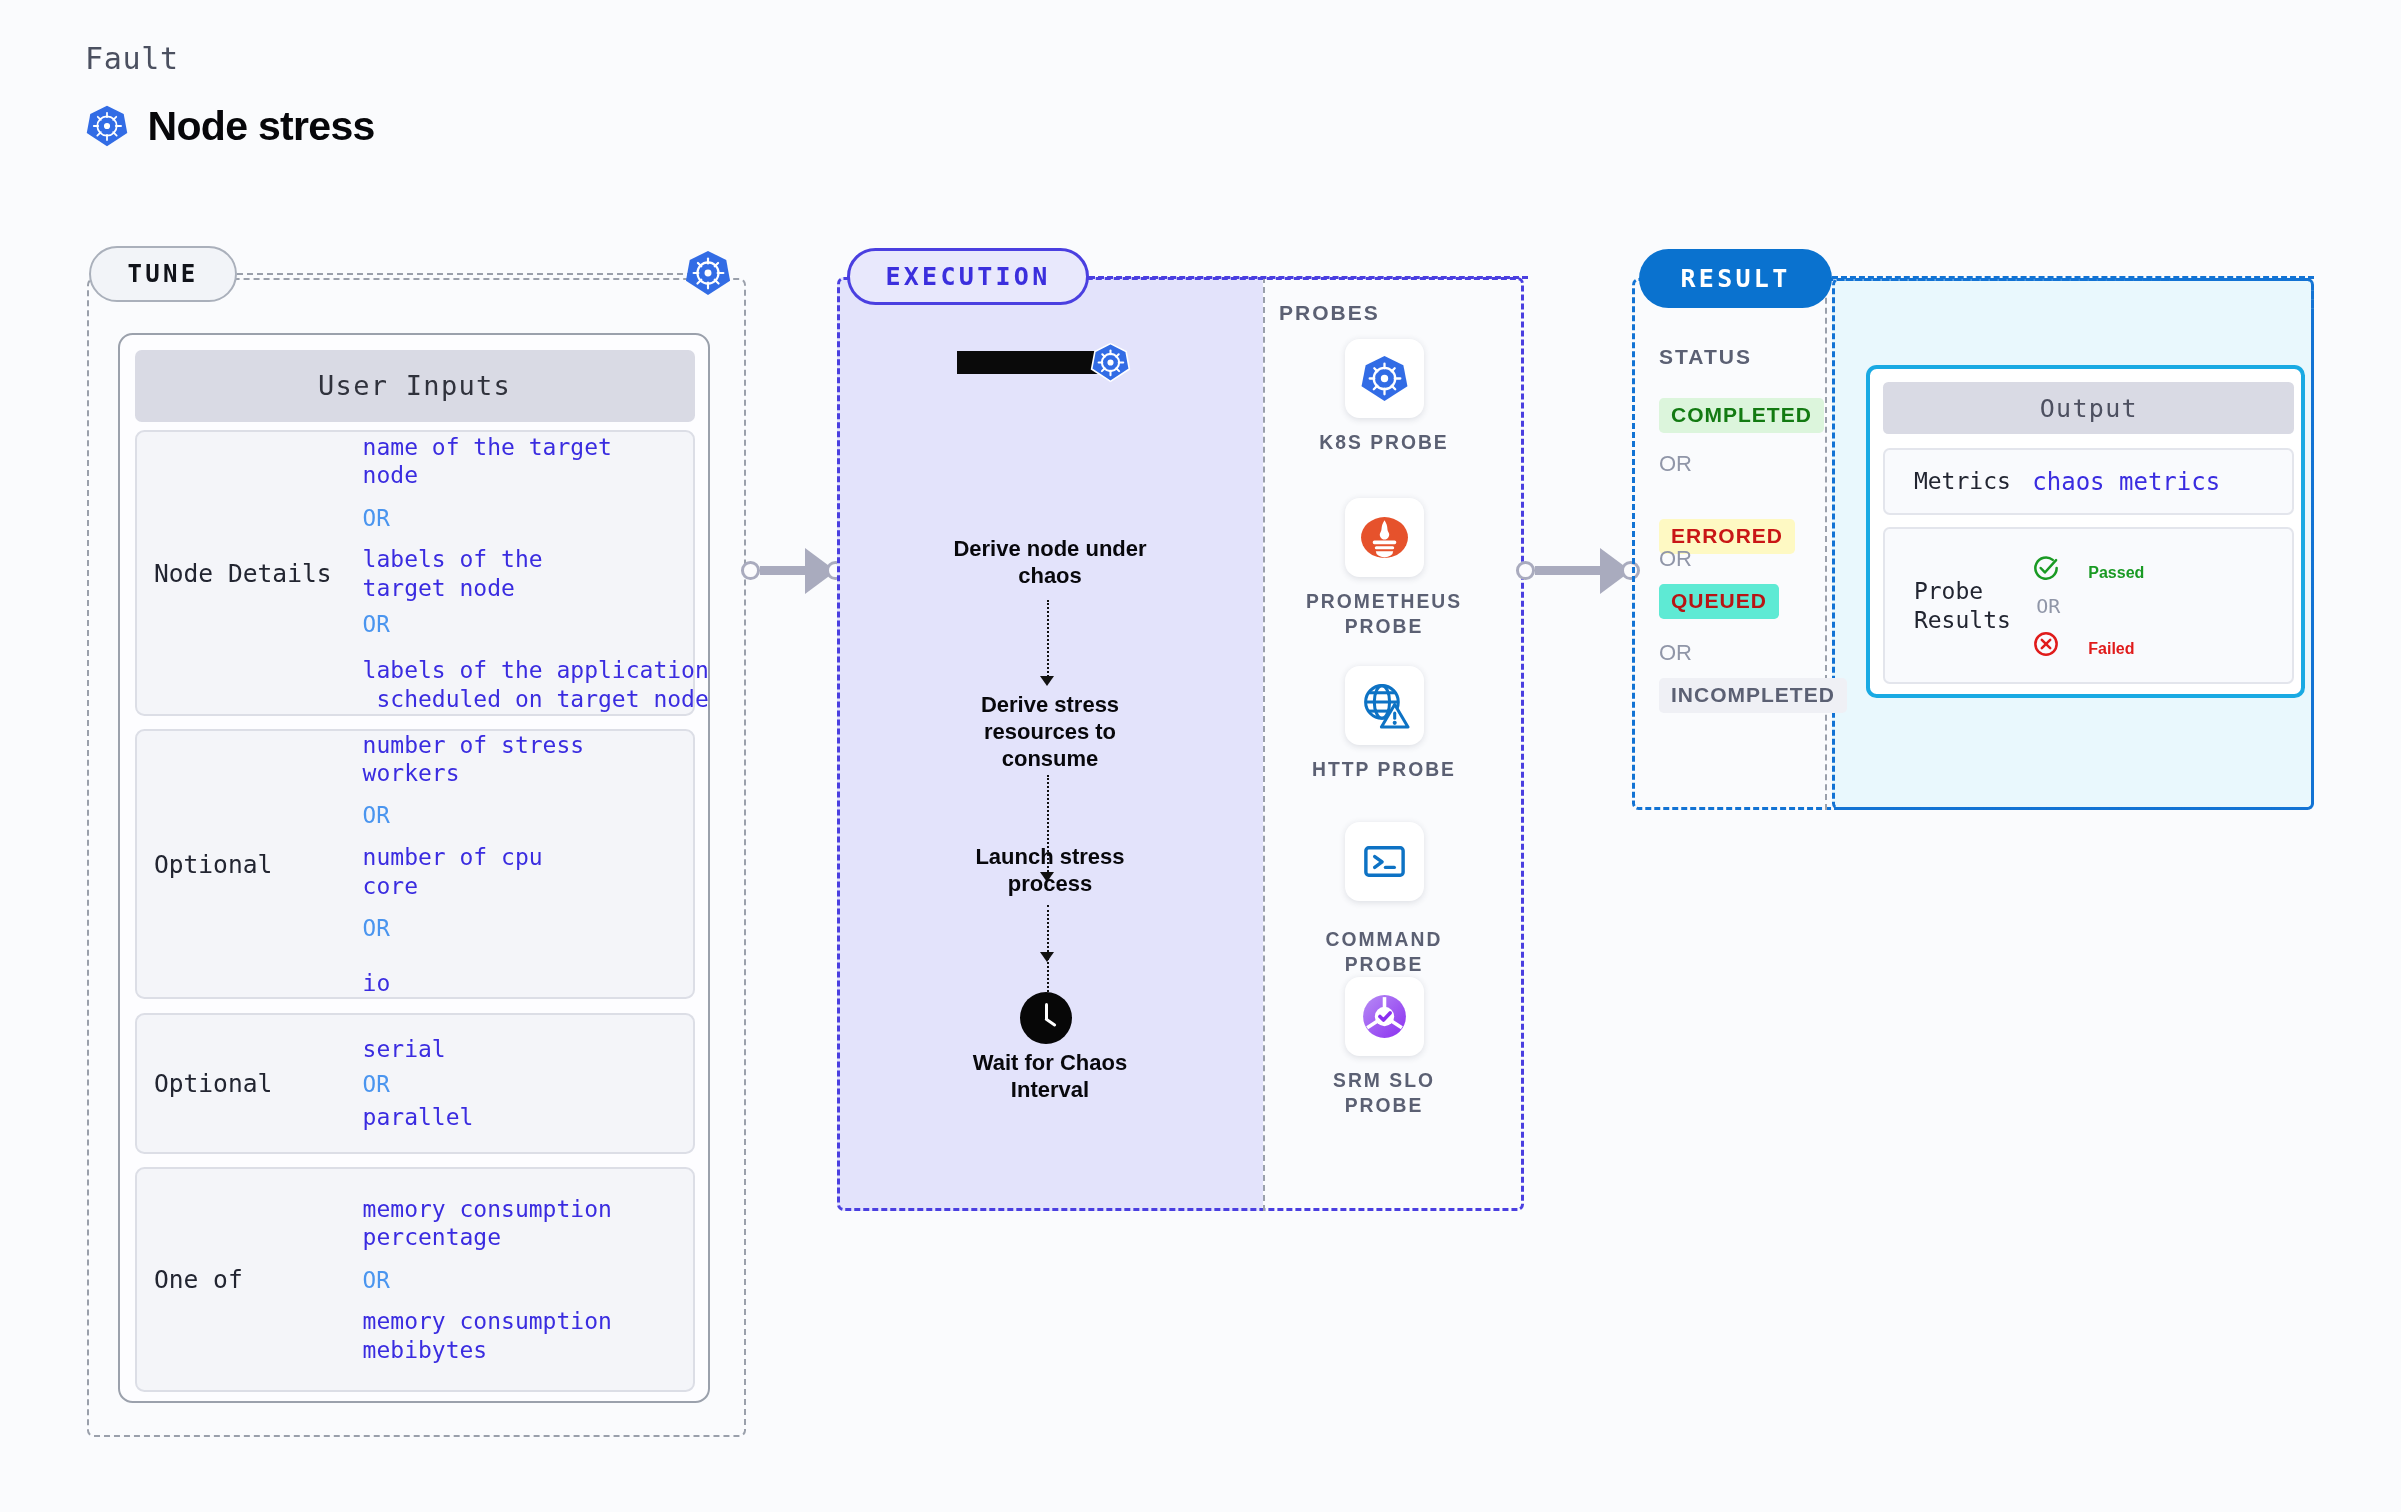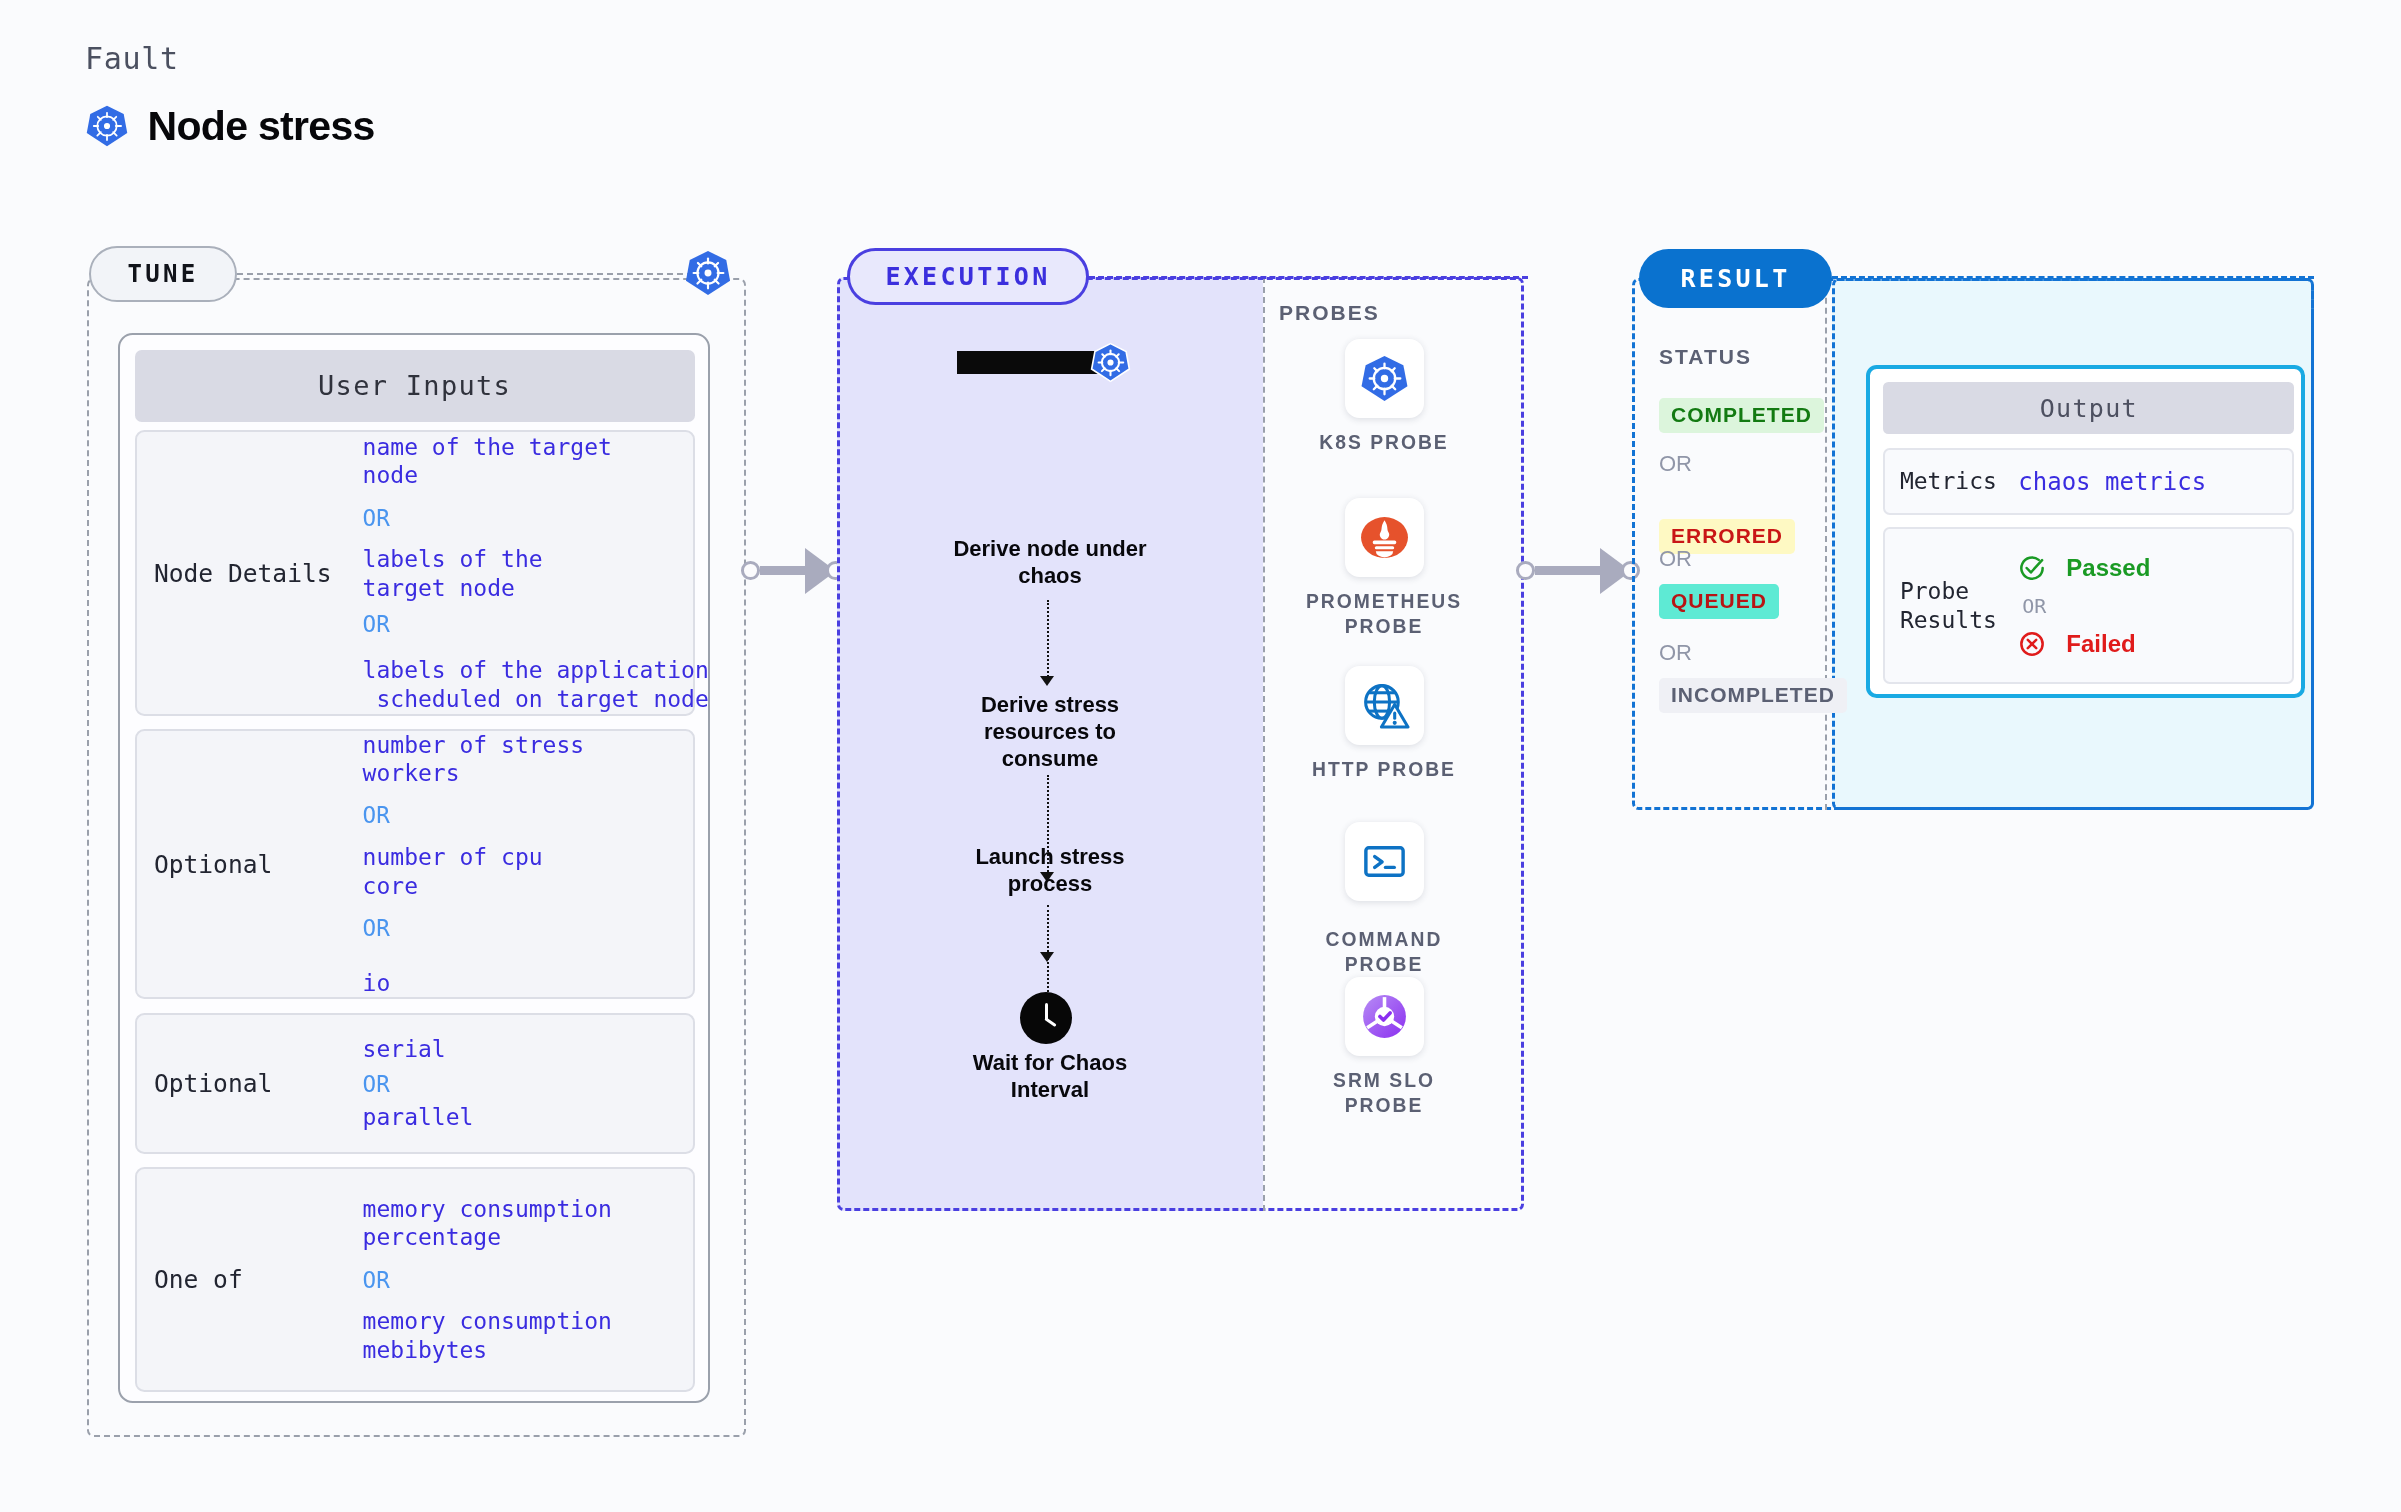--- a/index.html
+++ b/index.html
@@ -198,26 +198,26 @@
     font-family: "DejaVu Sans Mono", monospace; font-size: 25px;
     color: #4d5060; letter-spacing: 1.3px;
   }
   .output-row {
     position: absolute; left: 13.3px; width: 411px;
     background: #f9fafd; border: 2px solid #e3e5ec; border-radius: 6.7px;
     display: flex; align-items: center;
   }
   .out-label {
     font-family: "DejaVu Sans Mono", monospace; font-size: 23px;
-    color: #222531; width: 133px; padding-left: 14.6px; flex: none; line-height: 1.25;
+    color: #222531; width: 133px; padding-left: 14.6px; flex: none; line-height: 1.25; margin-left: 14px;
   }
   .out-val {
     font-family: "DejaVu Sans Mono", monospace; font-size: 24px; color: #3a2ce0;
   }
-  .pr-line { display: flex; align-items: flex-end; gap: 20px; font-size: 24px; font-weight: bold; }
+  .pr-line { display: flex; align-items: flex-end; gap: 28px; font-size: 16px; font-weight: bold; }
   .pr-or { font-family: "DejaVu Sans Mono", monospace; font-size: 20px; color: #9096a8; margin: 12px 0 12px 4px; }
 
   
   .connector { position: absolute; height: 47px; display: flex; align-items: center; }
   .conn-dot { width: 18.6px; height: 18.6px; border-radius: 50%; background: #fbfbfd; border: 3.3px solid #a9abbe; flex: none; }
   .conn-bar { height: 9.3px; background: #a9abbe; flex: none; }
   .conn-head {
     width: 0; height: 0; flex: none;
     border-top: 23px solid transparent; border-bottom: 23px solid transparent;
     border-left: 31px solid #a9abbe;

